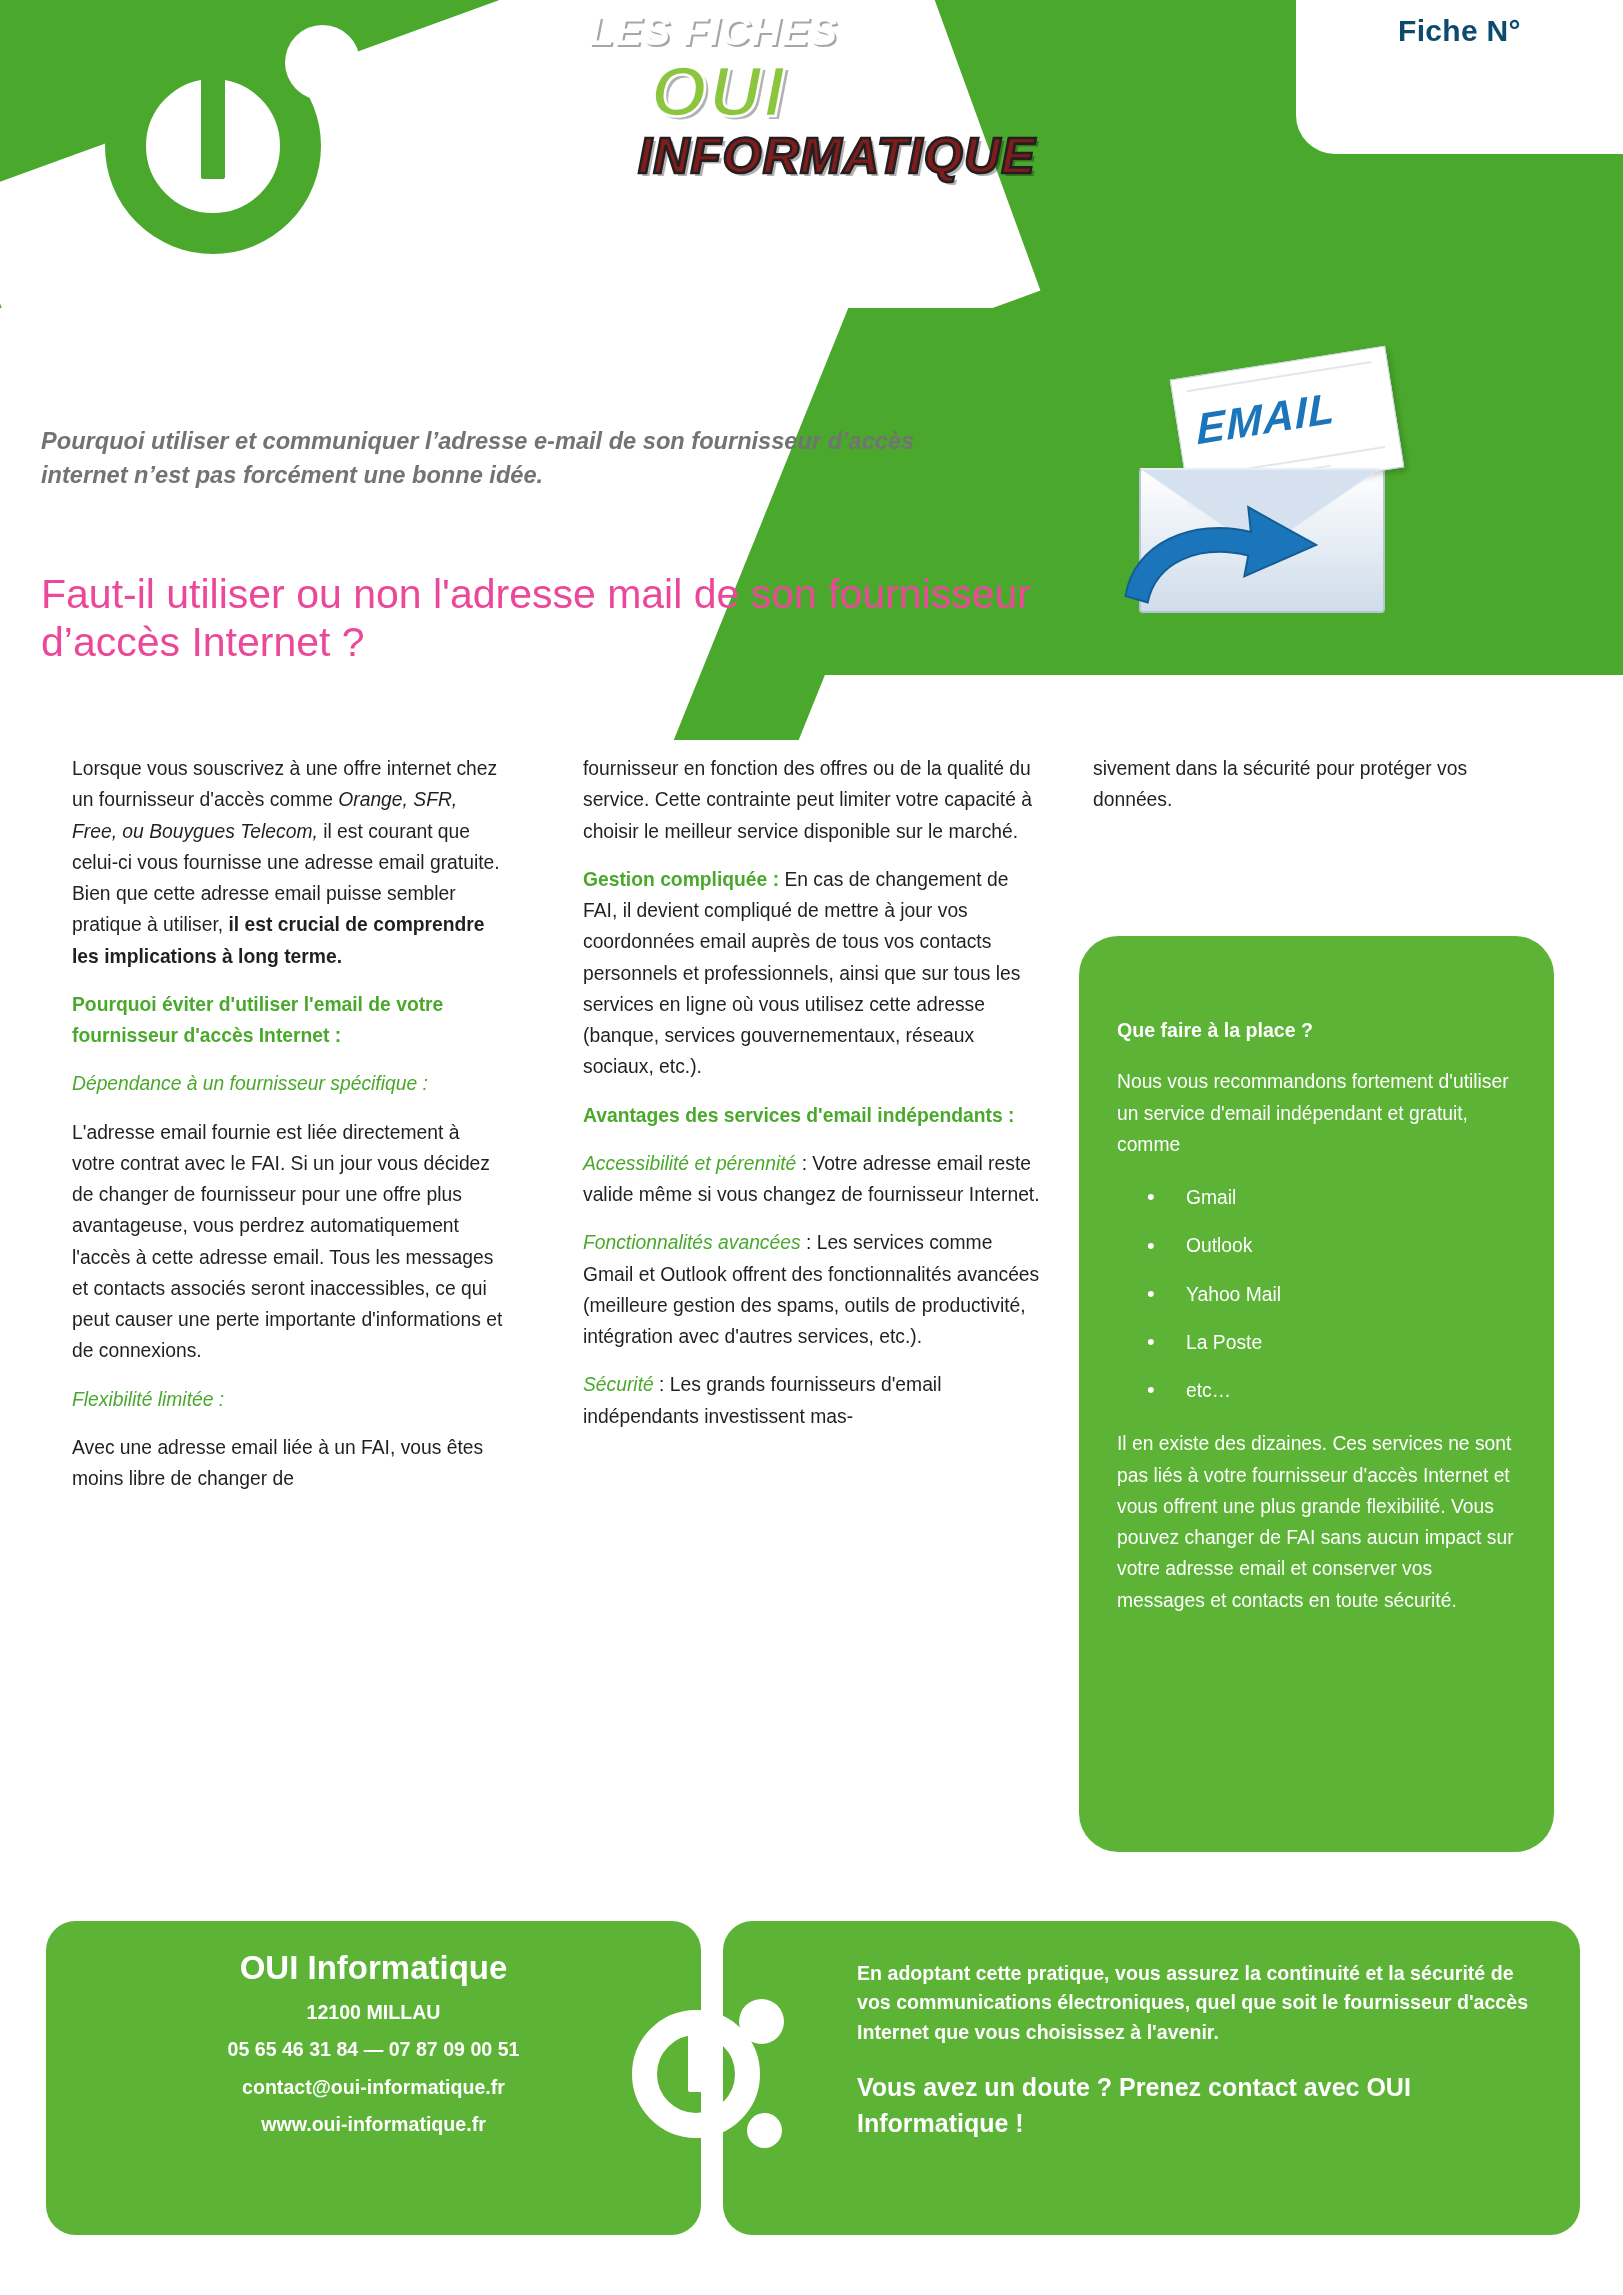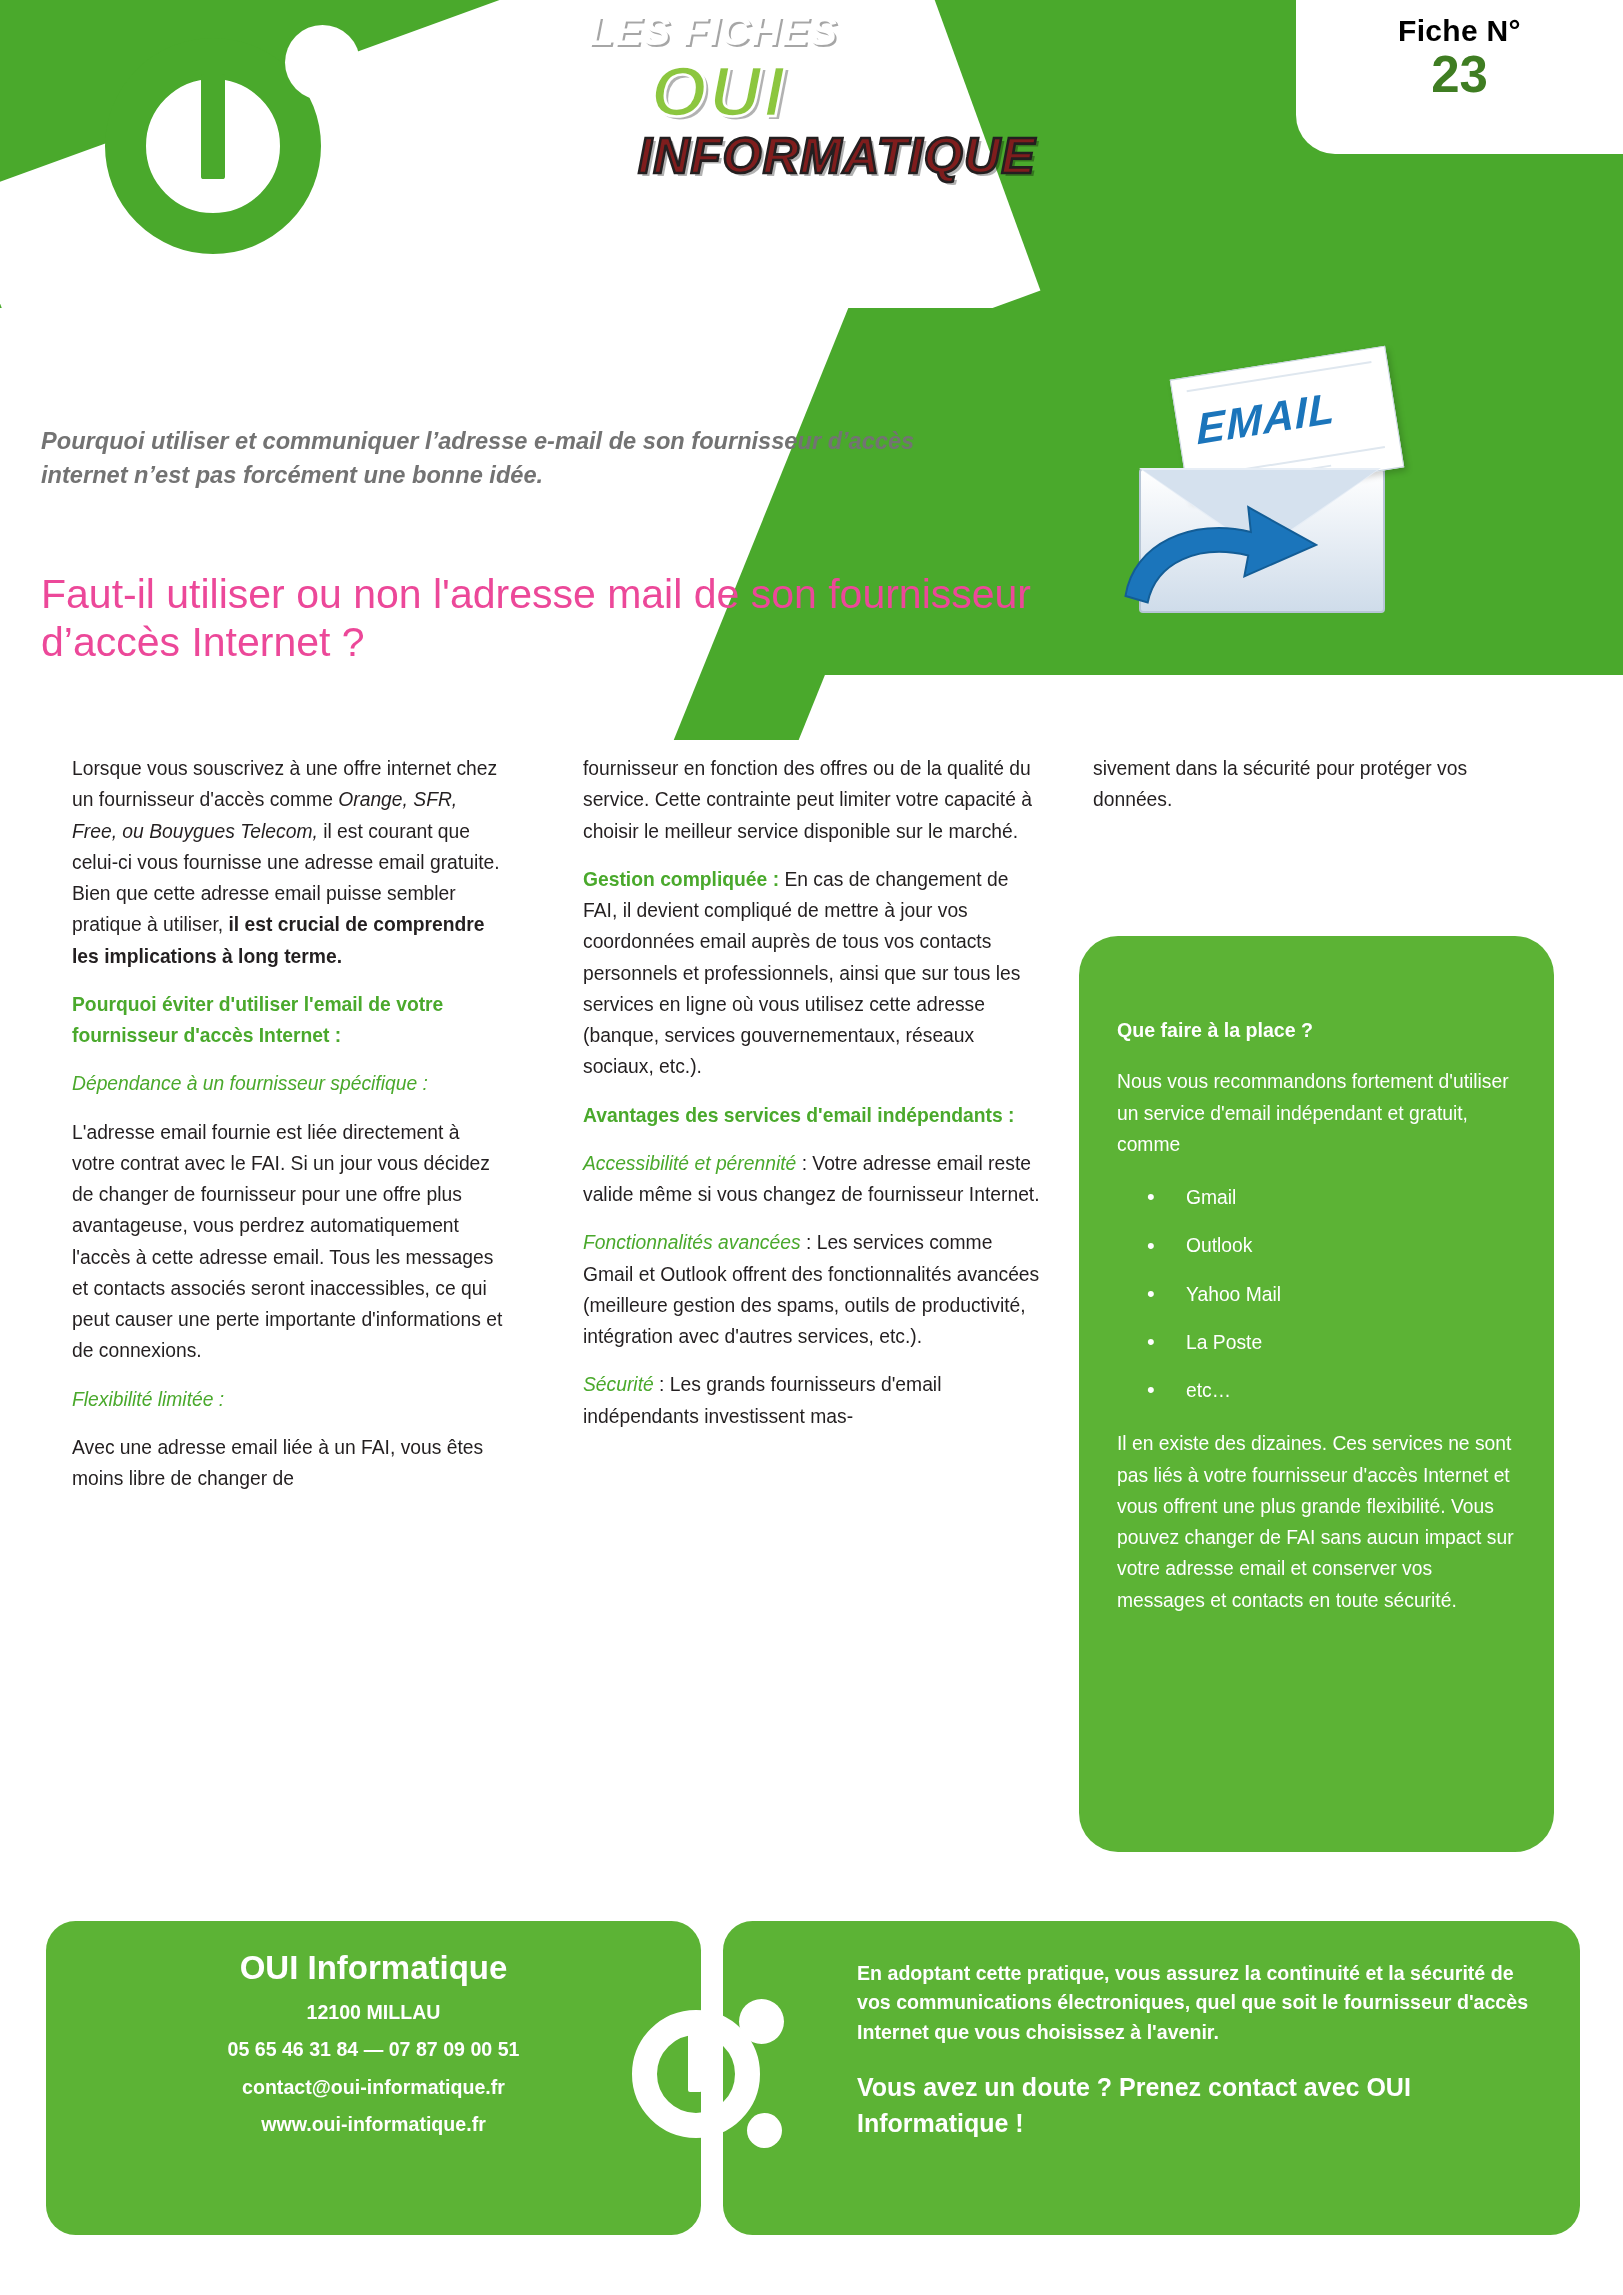--- a/index.html
+++ b/index.html
@@ -60,21 +60,21 @@
     height: 154px;
     background: #ffffff;
     border-bottom-left-radius: 39px;
     box-sizing: border-box;
     text-align: center;
   }
   .fiche-label {
     margin-top: 14.4px;
     font-size: 30px;
     font-weight: bold;
-    color: #000000;
+    color: #0c4a6e;
     letter-spacing: 0.3px;
   }
   .fiche-num {
     margin-top: 2.6px;
     font-size: 51px;
     font-weight: bold;
     color: #3f7d22;
     line-height: 0.95;
   }
 
@@ -439,21 +439,20 @@
   </div>
 
   <div class="logo-title">
     <div class="lt-1">LES FICHES</div>
     <div class="lt-2">OUI</div>
     <div class="lt-3">INFORMATIQUE</div>
   </div>
 
   <div class="fiche-box">
     <div class="fiche-label">Fiche N°</div>
-    <div class="fiche-num">23</div>
   </div>
 </div>
 
 <div class="band">
   <div class="band-green"></div>
   <div class="band-white-cut"></div>
 
   <div class="intro">Pourquoi utiliser et communiquer l’adresse e-mail de son fournisseur d’accès internet n’est pas forcément une bonne idée.</div>
   <div class="headline">Faut-il utiliser ou non l'adresse mail de son fournisseur d’accès Internet ?</div>
 </div>

